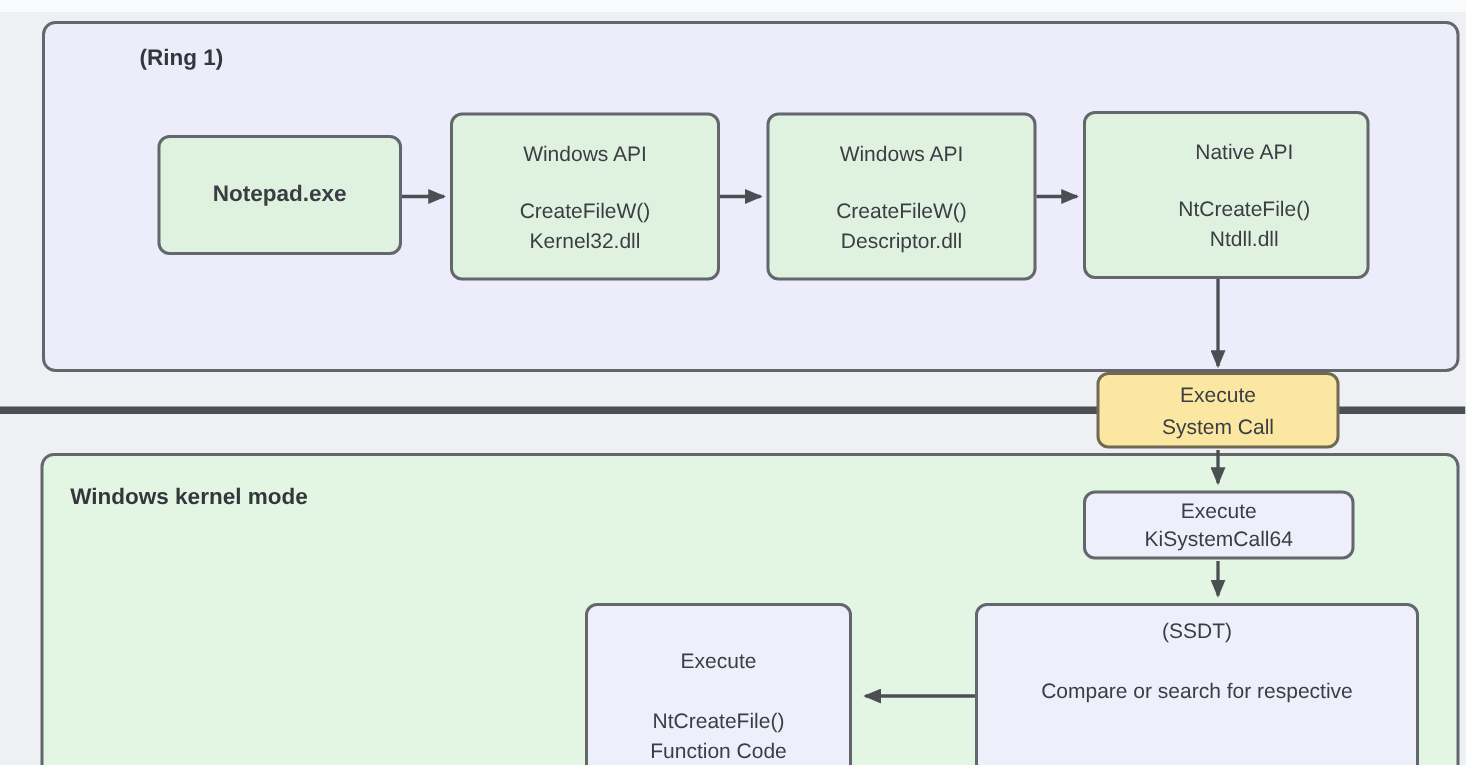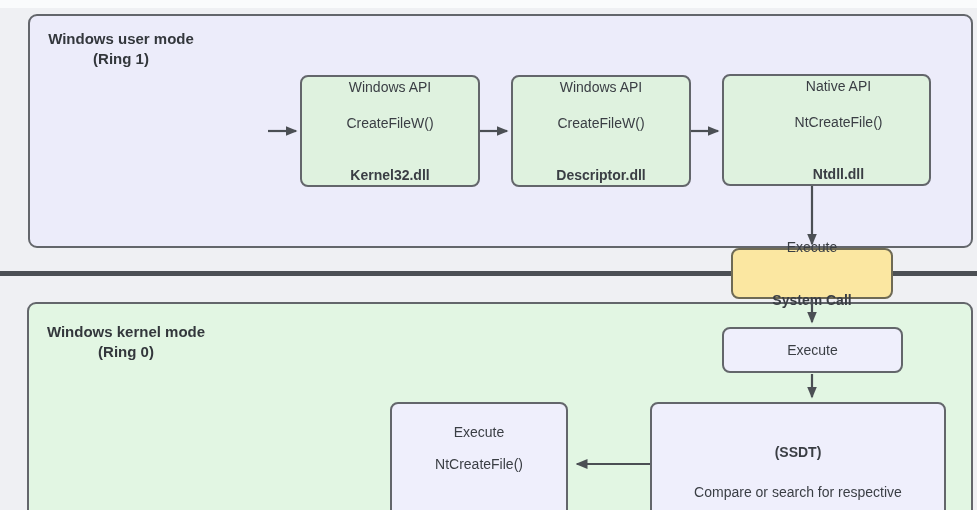--- a/index.html
+++ b/index.html
@@ -32,57 +32,58 @@
   .section.kernel .section-label{left:7px;top:18px;width:180px;}
   .divider{position:absolute;left:0;top:271px;width:977px;height:5px;background:var(--arrow);z-index:2;}
   .node{
     position:absolute;border:2px solid var(--border);border-radius:8px;
     display:flex;flex-direction:column;align-items:center;justify-content:center;
     text-align:right;font-size:14px;line-height:20px;z-index:3;background:#fff;
   }
   .node.green{background:var(--process_fill);}
   .node.lav{background:var(--kernel_node_fill);}
   .node.yellow{background:var(--system_call_fill);border-color:var(--system_call_border);}
-  .b{font-weight:bold;margin-top:32px;}
+  .b{font-weight:normal;}
   .spacer18{height:18px;}
   .spacer20{height:20px;}
   .node.notepad{left:105px;top:90px;width:163px;height:80px;font-size:15px;font-weight:bold;}
   .node.kernel32{left:300px;top:75px;width:180px;height:112px;}
   .node.kernelbase{left:511px;top:75px;width:180px;height:112px;}
-  .node.ntdll{left:722px;top:74px;width:209px;height:112px;padding-left:24px;}
+  .node.ntdll{left:722px;top:74px;width:191px;height:112px;padding-left:24px;}
   .node.syscall{left:731px;top:248px;width:162px;height:51px;line-height:21px;}
   .node.kisys{left:722px;top:327px;width:181px;height:46px;line-height:19px;}
   .node.ssdt{left:650px;top:402px;width:296px;height:126px;justify-content:flex-start;padding-top:6px;}
   .node.fncode{left:390px;top:402px;width:178px;height:126px;justify-content:flex-start;padding-top:6px;}
   svg.arrows{position:absolute;left:0;top:0;width:977px;height:510px;z-index:4;pointer-events:none;}
   svg.arrows line{stroke:var(--arrow);stroke-width:2.2;}
   svg.arrows marker path{fill:var(--arrow);}
 </style>
 </head>
 <body>
 
 <div class="page">
   <div class="top-strip"></div>
 
   <div class="section user">
     <div class="section-label">
-      <div>Windows user mode</div>
       <div>(Ring 1)</div>
     </div>
   </div>
 
   <div class="divider"></div>
 
   <div class="section kernel">
     <div class="section-label">
       <div>Windows kernel mode</div>
-      <div>(Ring 0)</div>
     </div>
   </div>
 
+  <div class="node green notepad">
+    <div>Notepad.exe</div>
+  </div>
 
   <div class="node green kernel32">
     <div>Windows API</div>
     <div class="spacer18"></div>
     <div>CreateFileW()</div>
     <div class="b">Kernel32.dll</div>
   </div>
 
   <div class="node green kernelbase">
     <div>Windows API</div>
@@ -98,20 +99,21 @@
     <div class="b">Ntdll.dll</div>
   </div>
 
   <div class="node yellow syscall">
     <div>Execute</div>
     <div class="b">System Call</div>
   </div>
 
   <div class="node lav kisys">
     <div>Execute</div>
+    <div class="b">KiSystemCall64</div>
   </div>
 
   <div class="node lav ssdt">
     <div class="b">(SSDT)</div>
     <div class="spacer20"></div>
     <div>Compare or search for respective</div>
   </div>
 
   <div class="node lav fncode">
     <div class="spacer20"></div>

